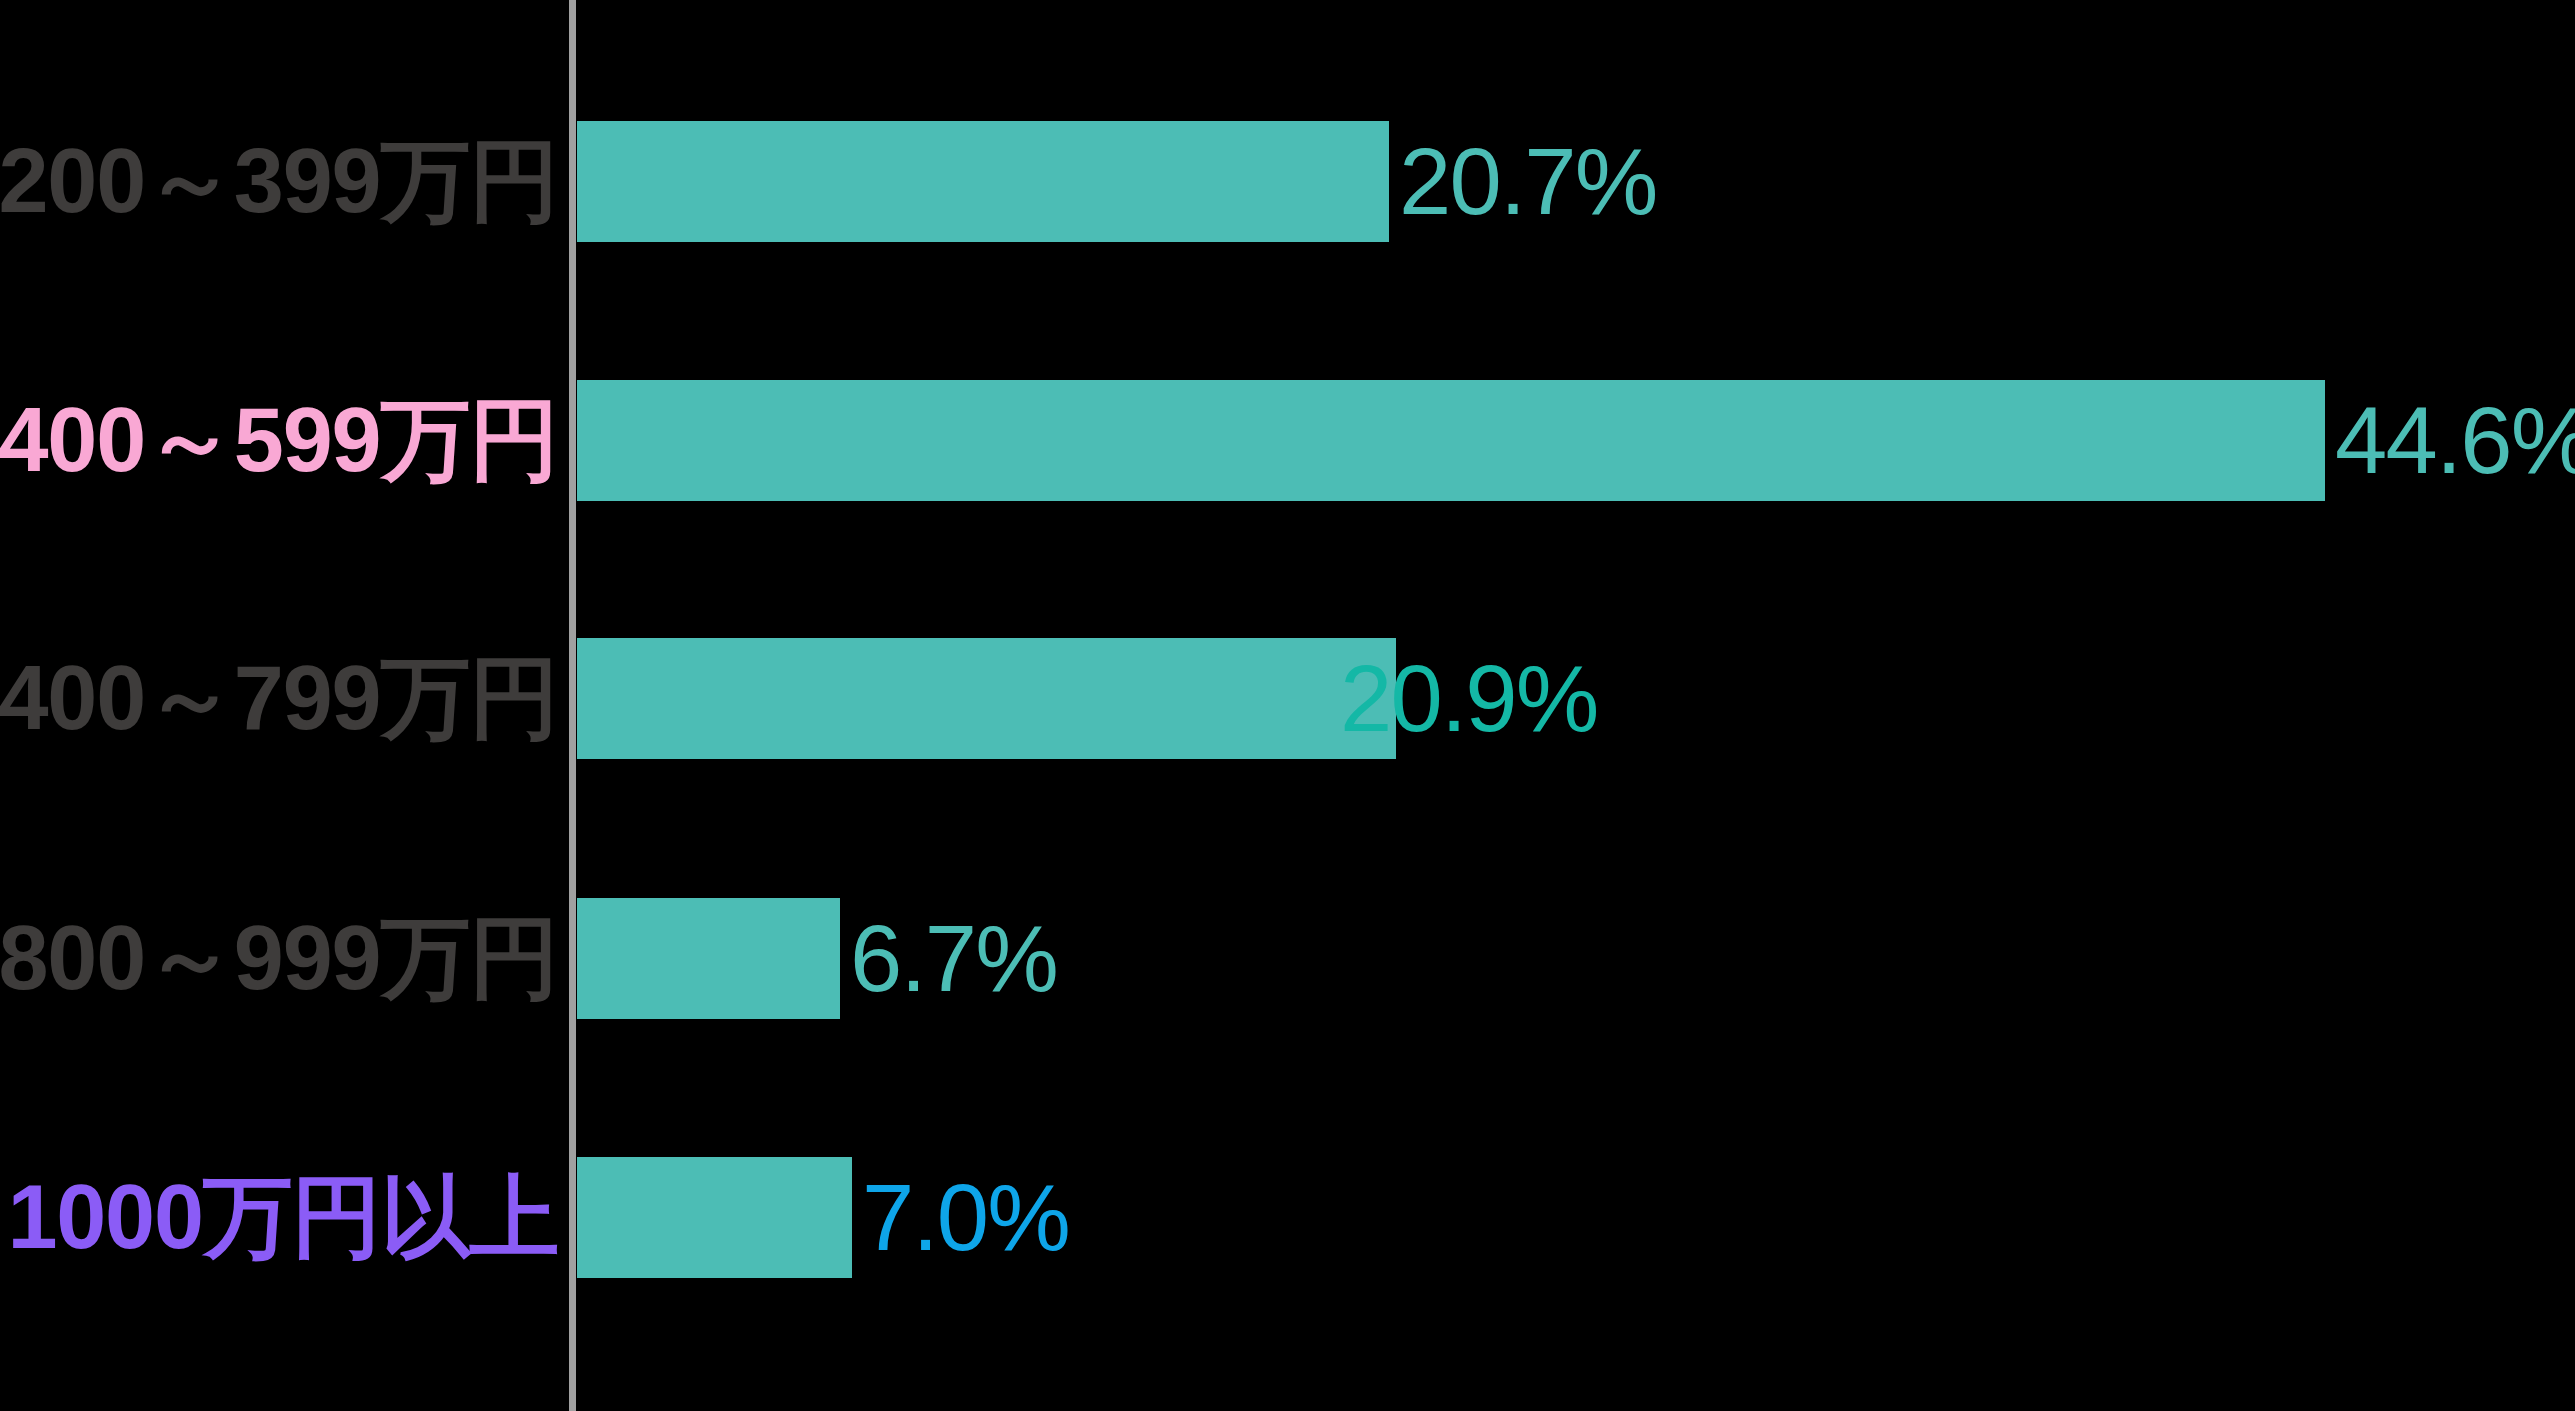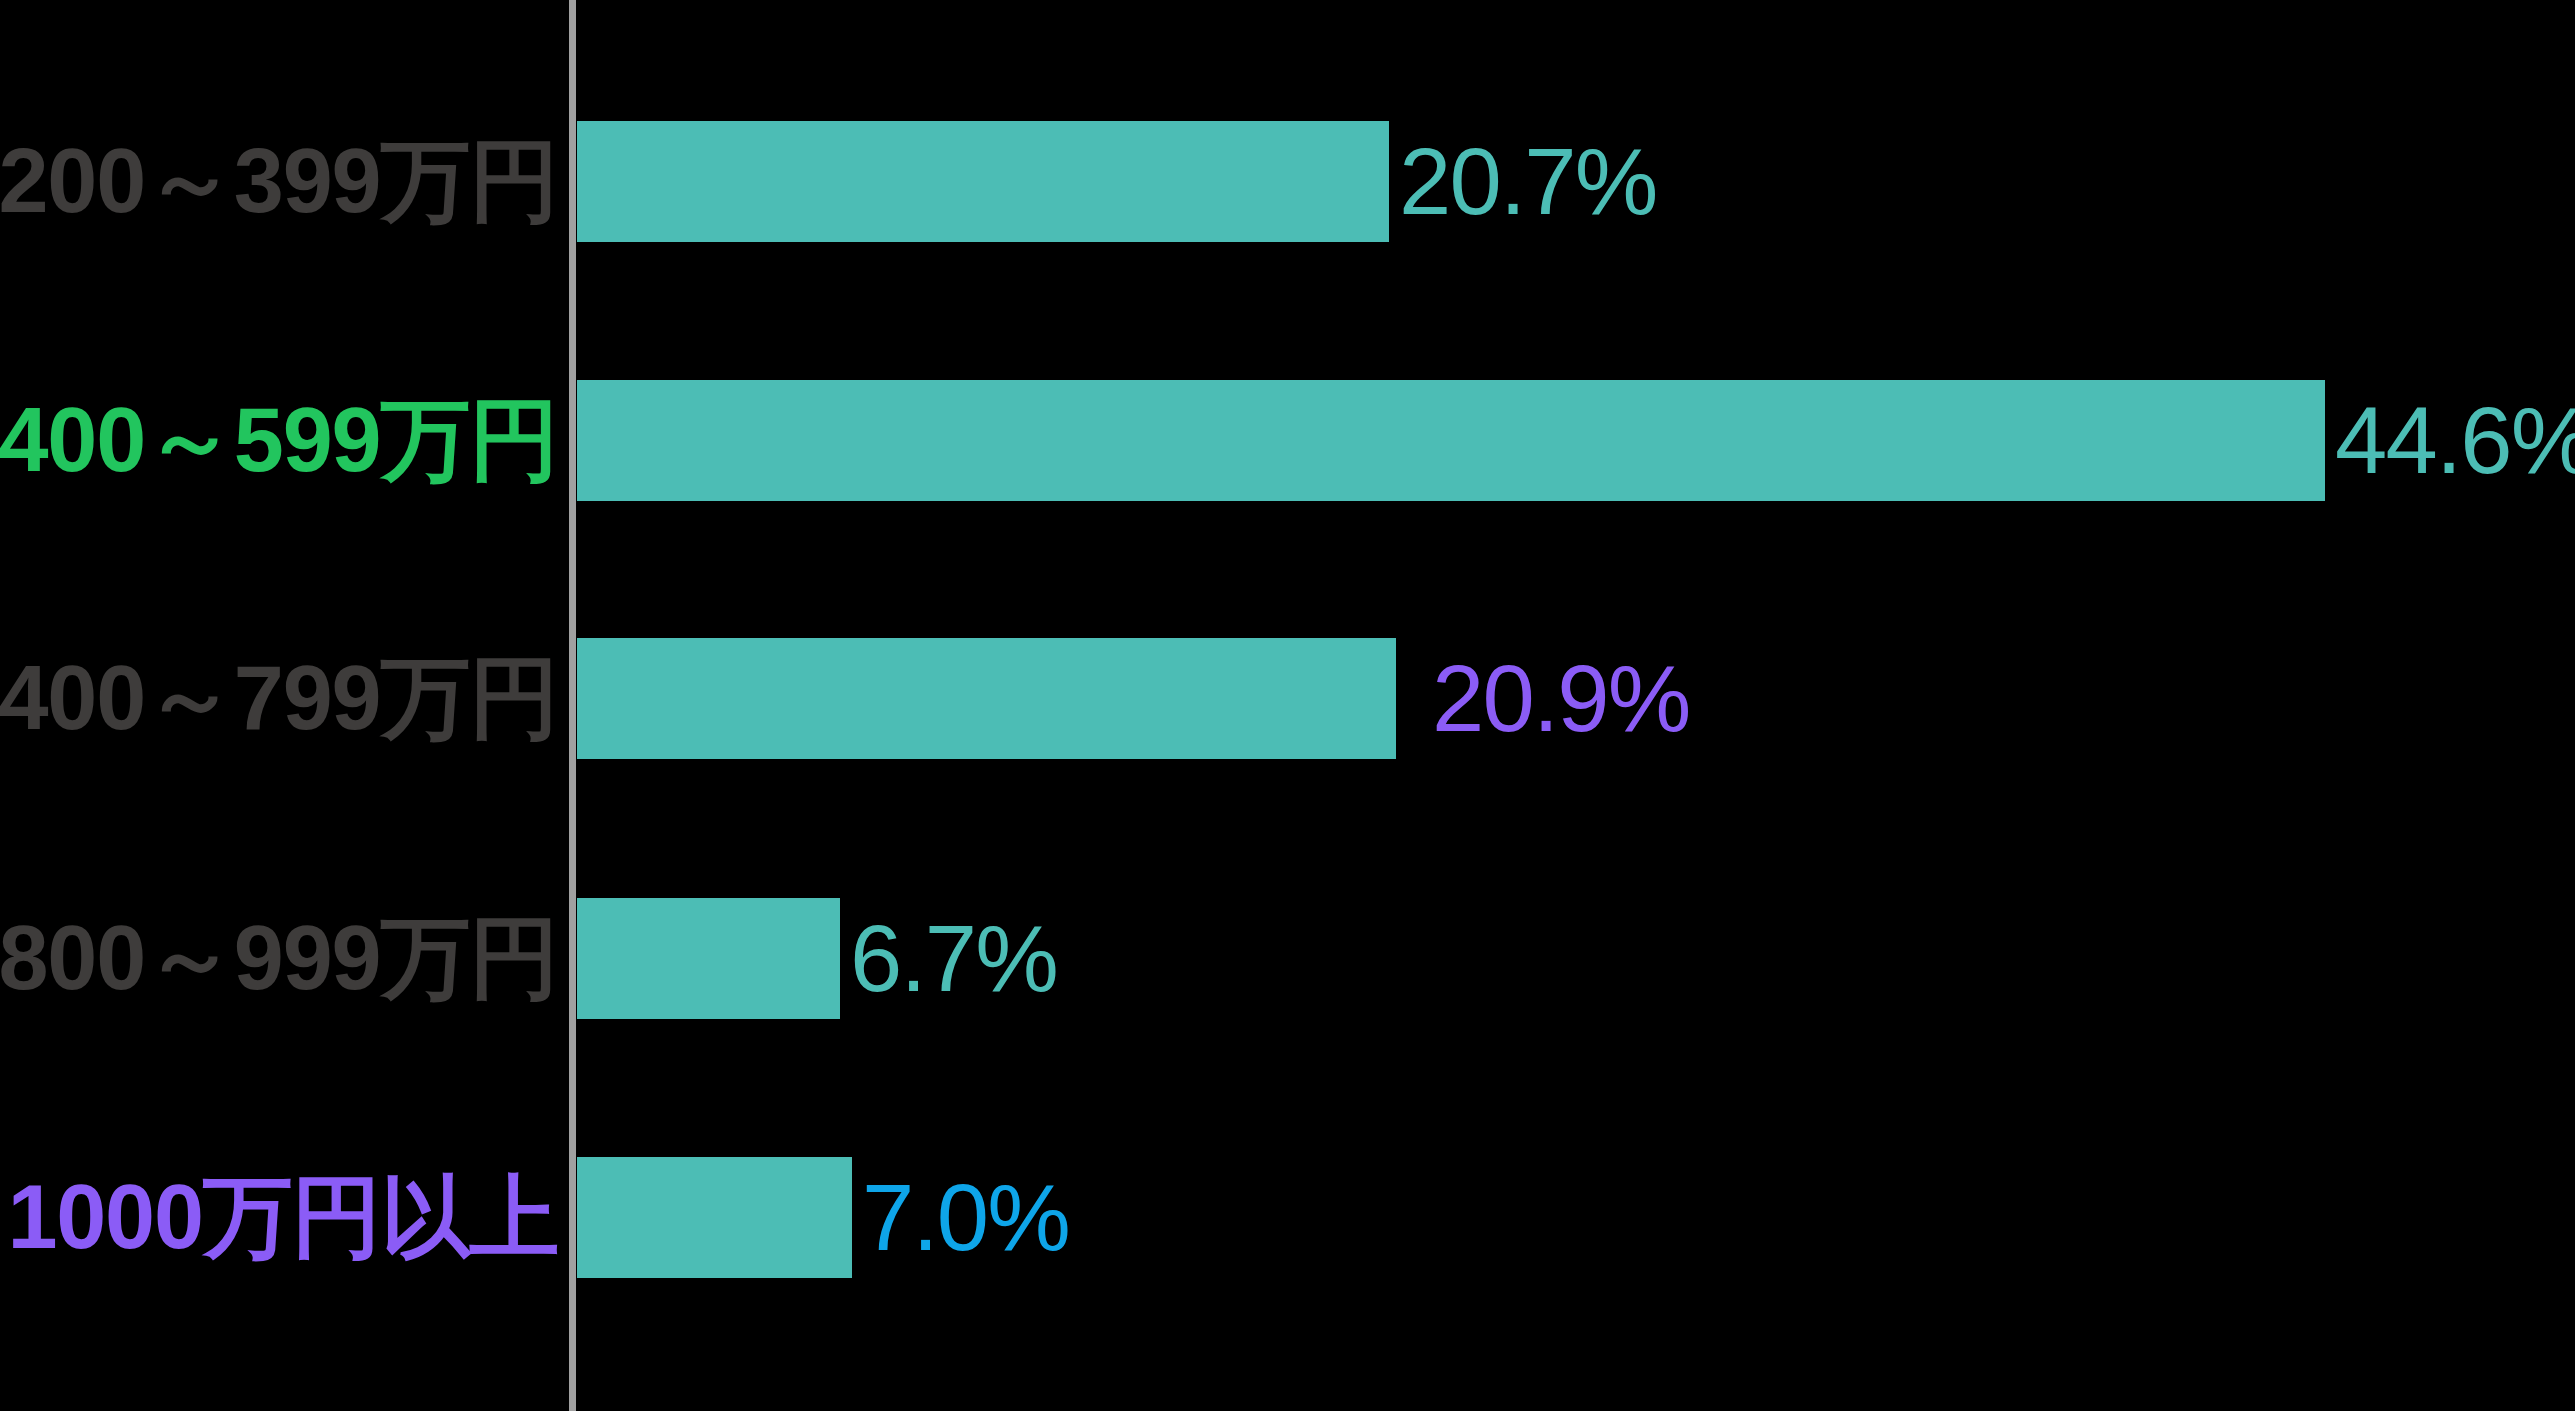--- a/index.html
+++ b/index.html
@@ -89,29 +89,29 @@
 
   <div id="plot-area">
 
     <div class="bar-row" style="top:121px;">
       <div class="bar-label" style="color: rgb(62, 60, 59);">200～399万円</div>
       <div class="bar-rect" style="width: 812px; background: rgb(76, 189, 181);"></div>
       <div class="bar-value" style="left: 1399px; color: rgb(76, 189, 181);">20.7%</div>
     </div>
 
     <div class="bar-row" style="top:380px;">
-      <div class="bar-label" style="color: #22c55e;">400～599万円</div>
+      <div class="bar-label" style="color: #f9a8d4;">400～599万円</div>
       <div class="bar-rect" style="width: 1748px; background: rgb(76, 189, 181);"></div>
       <div class="bar-value" style="left: 2335px; color: rgb(76, 189, 181);">44.6%</div>
     </div>
 
     <div class="bar-row" style="top:638px;">
       <div class="bar-label" style="color: rgb(62, 60, 59);">400～799万円</div>
       <div class="bar-rect" style="width: 819px; background: rgb(76, 189, 181);"></div>
-      <div class="bar-value" style="left: 1432px; color: #8b5cf6;">20.9%</div>
+      <div class="bar-value" style="left: 1340px; color: #14b8a6;">20.9%</div>
     </div>
 
     <div class="bar-row" style="top:898px;">
       <div class="bar-label" style="color: rgb(62, 60, 59);">800～999万円</div>
       <div class="bar-rect" style="width: 263px; background: rgb(76, 189, 181);"></div>
       <div class="bar-value" style="left: 850px; color: rgb(76, 189, 181);">6.7%</div>
     </div>
 
     <div class="bar-row" style="top:1157px;">
       <div class="bar-label" style="color: #8b5cf6;">1000万円以上</div>

